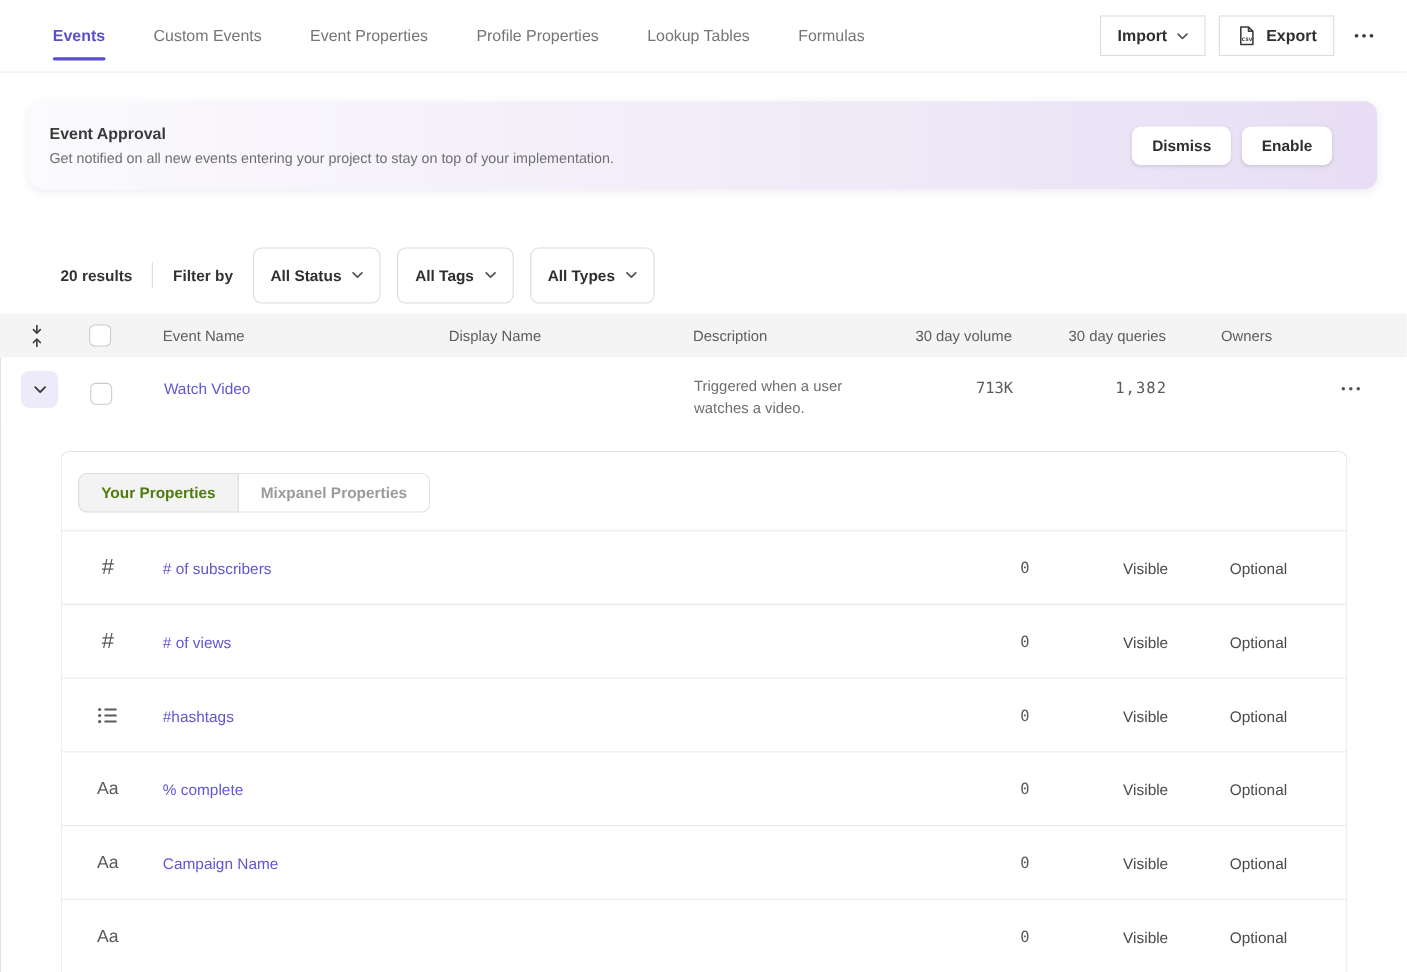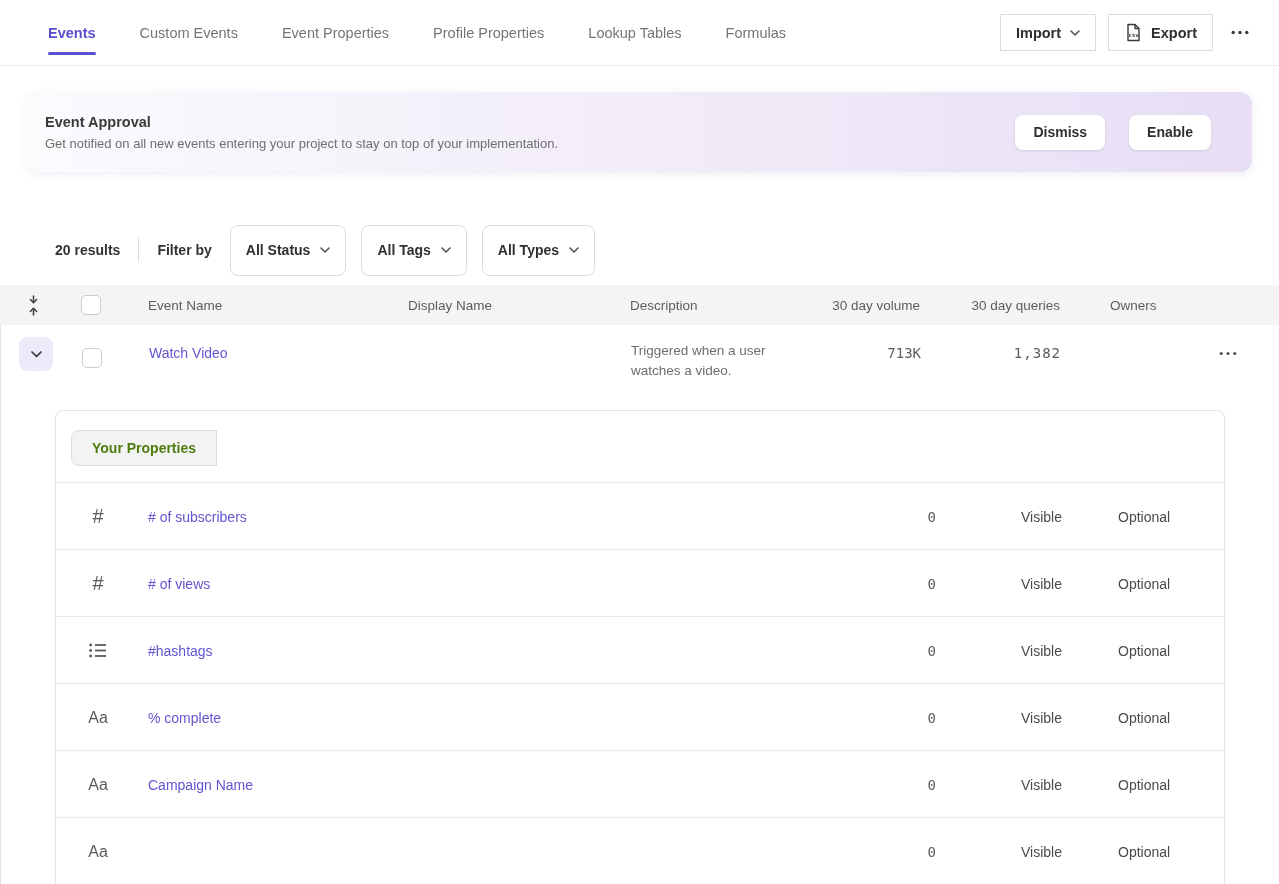--- a/index.html
+++ b/index.html
@@ -25,21 +25,21 @@
   .kebab { padding:4px 6px; cursor:pointer; display:flex; align-items:center; }
 
   
   .banner { position:absolute; left:27px; top:92px; width:1225px; height:80px;
             border-radius:12px; display:flex; align-items:center;
             padding:0 41px 0 18px;
             background:linear-gradient(90deg,#fbfafd 0%, #f0eaf8 60%, #e7def5 100%);
             box-shadow:0 2px 8px rgba(90,70,140,0.10); }
   .banner-title { font-size:14.5px; font-weight:700; color:#3a3a3a; }
   .banner-desc { font-size:13px; color:#6f6f6f; margin-top:6px; }
-  .banner-actions { margin-left:auto; display:flex; gap:24px; }
+  .banner-actions { margin-left:auto; display:flex; gap:10px; }
   .banner-btn { height:35px; padding:0 18px; background:#fff; border:none;
             border-radius:8px; font-size:14px; font-weight:600; color:#2e2e2e;
             box-shadow:0 1px 3px rgba(0,0,0,0.10); cursor:pointer;
             font-family:"Liberation Sans", sans-serif; }
 
   
   .toolbar { position:absolute; top:232px; left:55px; right:20px; height:36px;
              display:flex; align-items:center; }
   .results { font-size:14px; font-weight:600; color:#333; }
   .v-divider { width:1px; height:24px; background:#ddd; margin:0 18px; }
@@ -231,20 +231,21 @@
           <circle cx="2.2" cy="2.5" r="1.6" fill="#555"></circle>
           <circle cx="9" cy="2.5" r="1.6" fill="#555"></circle>
           <circle cx="15.8" cy="2.5" r="1.6" fill="#555"></circle>
         </svg>
     </span>
   </div>
 
   <div class="panel">
     <div class="segmented">
       <button class="segment active">Your Properties</button>
+      <button class="segment inactive">Mixpanel Properties</button>
     </div>
     <div class="panel-divider"></div>
 
     <div class="prows">
 
       <div class="prow">
         <span class="ticon num">#</span>
         <a class="pname link"># of subscribers</a>
         <span class="pvol mono">0</span>
         <span class="pvis">Visible</span>

